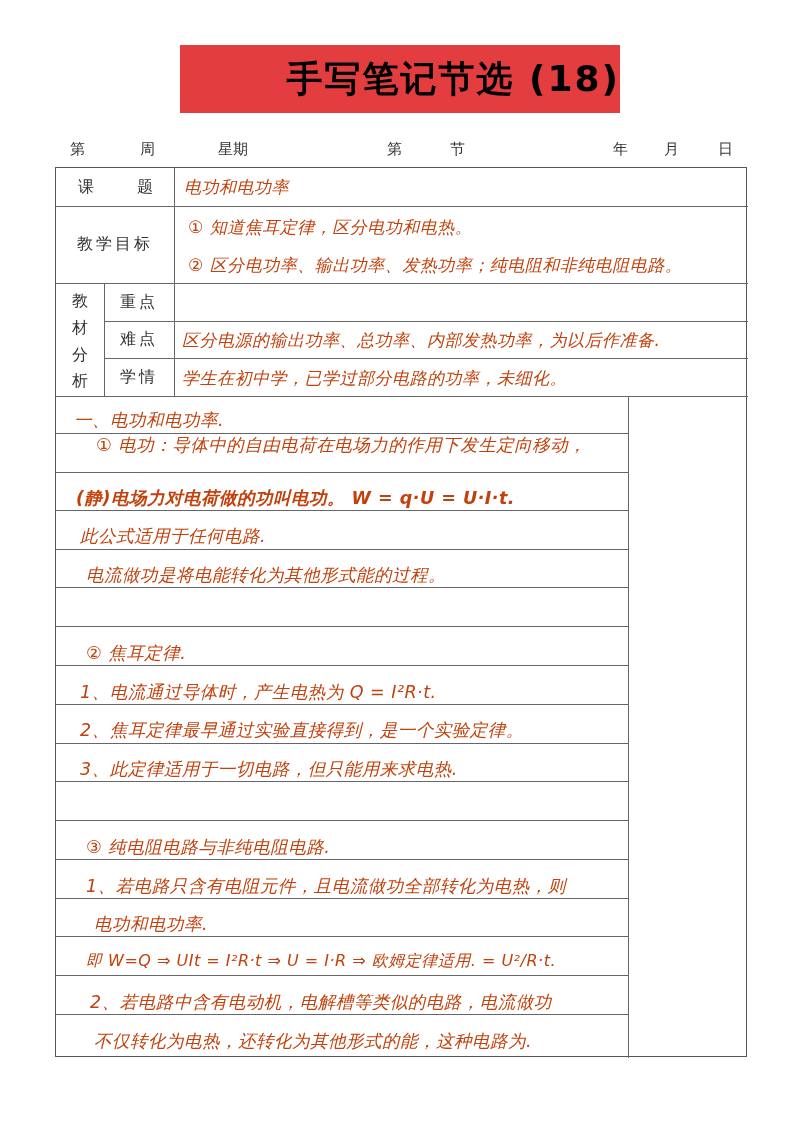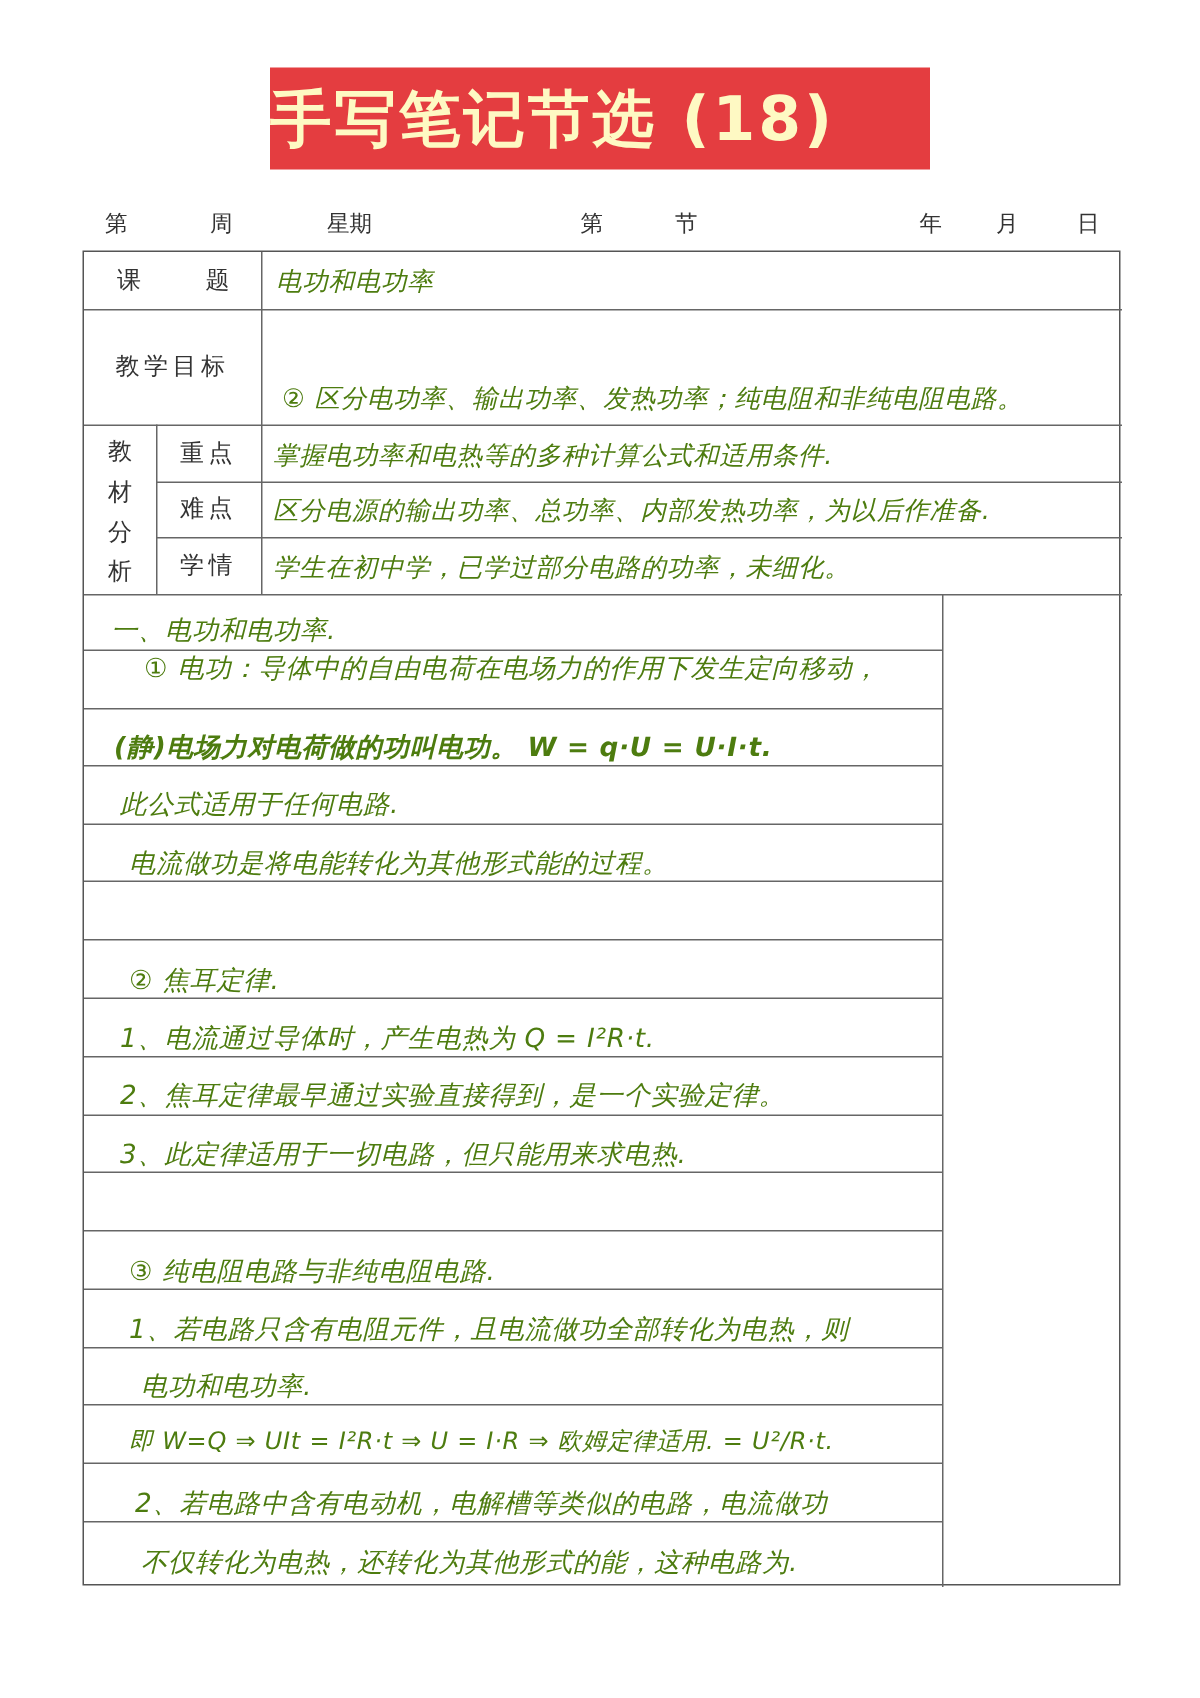--- a/index.html
+++ b/index.html
@@ -2,38 +2,38 @@
 <html><head>
 <meta charset="utf-8">
 <style>
   html, body { margin:0; padding:0; }
   body {
     width:800px; height:1132px; background:#ffffff; position:relative; overflow:hidden;
     font-family: "DejaVu Sans", "Liberation Sans", sans-serif; color:#1a1a1a;
   }
   .banner {
     position:absolute; left:180px; top:45px; width:440px; height:68px;
-    background:#e43d40; color:#fef9c3; display:flex; align-items:center; justify-content:flex-start;
-    font-family:"DejaVu Sans", sans-serif; font-weight:bold; font-size:41px; letter-spacing:2px;
+    background:#e43d40; color:#000000; display:flex; align-items:center; justify-content:flex-end;
+    font-family:"DejaVu Sans", sans-serif; font-weight:bold; font-size:36px; letter-spacing:2px;
   }
   .header-row {
     position:absolute; top:140px; left:55px; width:692px; height:24px;
     font-family:"DejaVu Serif", serif; font-size:15px; color:#333;
   }
   .header-row span { position:absolute; top:0; }
   .sheet {
     position:absolute; left:55px; top:167px; width:692px; height:890px;
     border:1.5px solid #555; box-sizing:border-box;
   }
   .label {
     position:absolute; font-family:"DejaVu Serif", serif; font-size:16px; color:#333;
     display:flex; align-items:center; justify-content:center; box-sizing:border-box;
   }
   .hw {
-    position:absolute; font-family:"DejaVu Sans", sans-serif; font-size:17px; color:#4d7c0f;
+    position:absolute; font-family:"DejaVu Sans", sans-serif; font-size:17px; color:#c2410c;
     white-space:nowrap; font-style:italic; letter-spacing:0.5px;
   }
   .rule { position:absolute; left:0; height:0; border-top:1.2px solid #666; }
   .vline { position:absolute; width:0; border-left:1.2px solid #666; }
   .notes .hw { font-size:17.5px; }
 </style>
 </head>
 <body>
 
 <div class="banner">
@@ -59,29 +59,29 @@
   <div class="rule" style="top:115px; width:692px;"></div>
   <div class="rule" style="top:153px; left:48px; width:644px;"></div>
   <div class="rule" style="top:190px; left:48px; width:644px;"></div>
   <div class="rule" style="top:228px; width:692px;"></div>
 
   <div class="label" style="left:0; top:0; width:60px; height:38px;">课</div>
   <div class="label" style="left:60px; top:0; width:58px; height:38px;">题</div>
   <div class="hw" style="left:128px; top:8px;">电功和电功率</div>
 
   <div class="label" style="left:0; top:38px; width:118px; height:77px; letter-spacing:3px;">教学目标</div>
+  <div class="hw" style="left:132px; top:48px;">① 知道焦耳定律，区分电功和电热。</div>
   <div class="hw" style="left:132px; top:86px;">② 区分电功率、输出功率、发热功率；纯电阻和非纯电阻电路。</div>
 
   <div class="label" style="left:0; top:120px; width:48px; height:26px;">教</div>
   <div class="label" style="left:0; top:147px; width:48px; height:26px;">材</div>
   <div class="label" style="left:0; top:174px; width:48px; height:26px;">分</div>
   <div class="label" style="left:0; top:200px; width:48px; height:26px;">析</div>
 
   <div class="label" style="left:48px; top:115px; width:70px; height:38px; letter-spacing:3px;">重点</div>
-  <div class="hw" style="left:126px; top:124px;">掌握电功率和电热等的多种计算公式和适用条件.</div>
   <div class="label" style="left:48px; top:153px; width:70px; height:37px; letter-spacing:3px;">难点</div>
   <div class="hw" style="left:126px; top:161px;">区分电源的输出功率、总功率、内部发热功率，为以后作准备.</div>
   <div class="label" style="left:48px; top:190px; width:70px; height:38px; letter-spacing:3px;">学情</div>
   <div class="hw" style="left:126px; top:199px;">学生在初中学，已学过部分电路的功率，未细化。</div>
 
   <div class="vline" style="left:572px; top:228px; height:662px;"></div>
   <div class="notes">
     <div class="rule" style="top:265px; width:572px;"></div>
     <div class="rule" style="top:304px; width:572px;"></div>
     <div class="rule" style="top:342px; width:572px;"></div>

